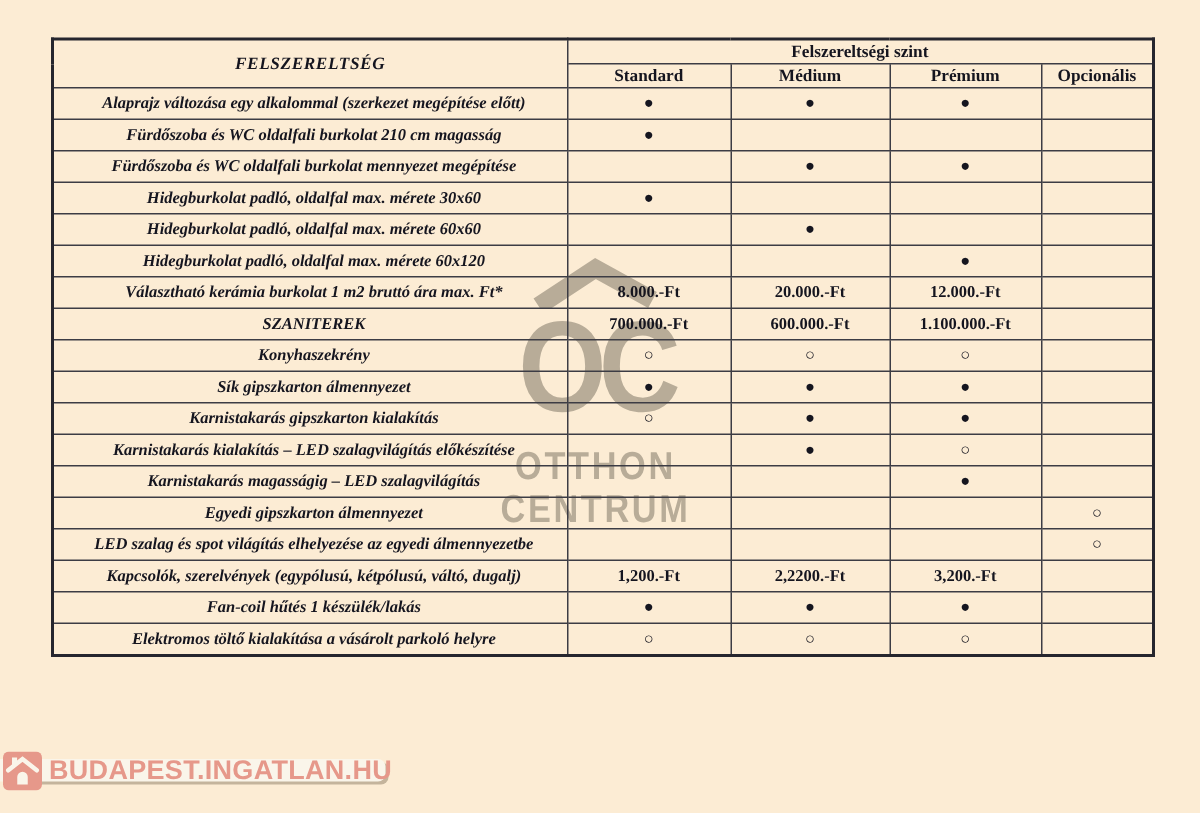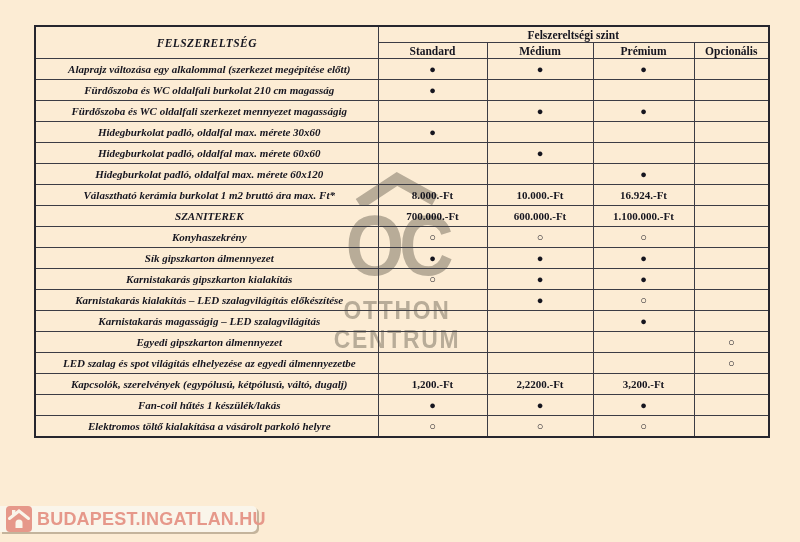--- a/index.html
+++ b/index.html
@@ -37,24 +37,24 @@
   }
   td.val { text-align:center; font-weight:bold; font-size:11px; }
 
   
   .legend { position:absolute; left:52px; top:480px; z-index:2; font-size:12.5px; color:#1d1d28; }
   .legend-row { line-height:15px; height:15px; }
   .legend-sym { display:inline-block; width:22px; font-size:11px; }
 
   
   .ingatlan {
-    position:absolute; left:0; top:506px; width:257px; height:26px; z-index:3;
+    position:absolute; left:0; top:506px; width:257px; height:15px; z-index:3;
     background:#faf5ea; border-radius:0 5px 5px 0;
     box-shadow:2px 2px 0 rgba(150,135,110,0.55);
-    display:flex; align-items:center;
+    display:flex; align-items:center;justify-content:center;
   }
   .ingatlan-text {
     font-family:"Liberation Sans", sans-serif; font-weight:bold;
     font-size:18px; color:#e6988a; margin-left:5px; letter-spacing:0.2px;
     white-space:nowrap;
   }
   .house { margin-left:6px; flex:0 0 auto; }
 </style>
 </head>
 <body>
@@ -99,21 +99,21 @@
         <td class="val"></td>
       </tr>
       <tr>
         <td class="label">Fürdőszoba és WC oldalfali burkolat 210 cm magasság</td>
         <td class="val">●</td>
         <td class="val"></td>
         <td class="val"></td>
         <td class="val"></td>
       </tr>
       <tr>
-        <td class="label">Fürdőszoba és WC oldalfali szerkezet mennyezet magasságig</td>
+        <td class="label">Fürdőszoba és WC oldalfali burkolat mennyezet megépítése</td>
         <td class="val"></td>
         <td class="val">●</td>
         <td class="val">●</td>
         <td class="val"></td>
       </tr>
       <tr>
         <td class="label">Hidegburkolat padló, oldalfal max. mérete 30x60</td>
         <td class="val">●</td>
         <td class="val"></td>
         <td class="val"></td>
@@ -129,22 +129,22 @@
       <tr>
         <td class="label">Hidegburkolat padló, oldalfal max. mérete 60x120</td>
         <td class="val"></td>
         <td class="val"></td>
         <td class="val">●</td>
         <td class="val"></td>
       </tr>
       <tr>
         <td class="label">Választható kerámia burkolat 1 m2 bruttó ára max. Ft*</td>
         <td class="val">8.000.-Ft</td>
-        <td class="val">10.000.-Ft</td>
-        <td class="val">16.924.-Ft</td>
+        <td class="val">20.000.-Ft</td>
+        <td class="val">12.000.-Ft</td>
         <td class="val"></td>
       </tr>
       <tr>
         <td class="label">SZANITEREK</td>
         <td class="val">700.000.-Ft</td>
         <td class="val">600.000.-Ft</td>
         <td class="val">1.100.000.-Ft</td>
         <td class="val"></td>
       </tr>
       <tr>

